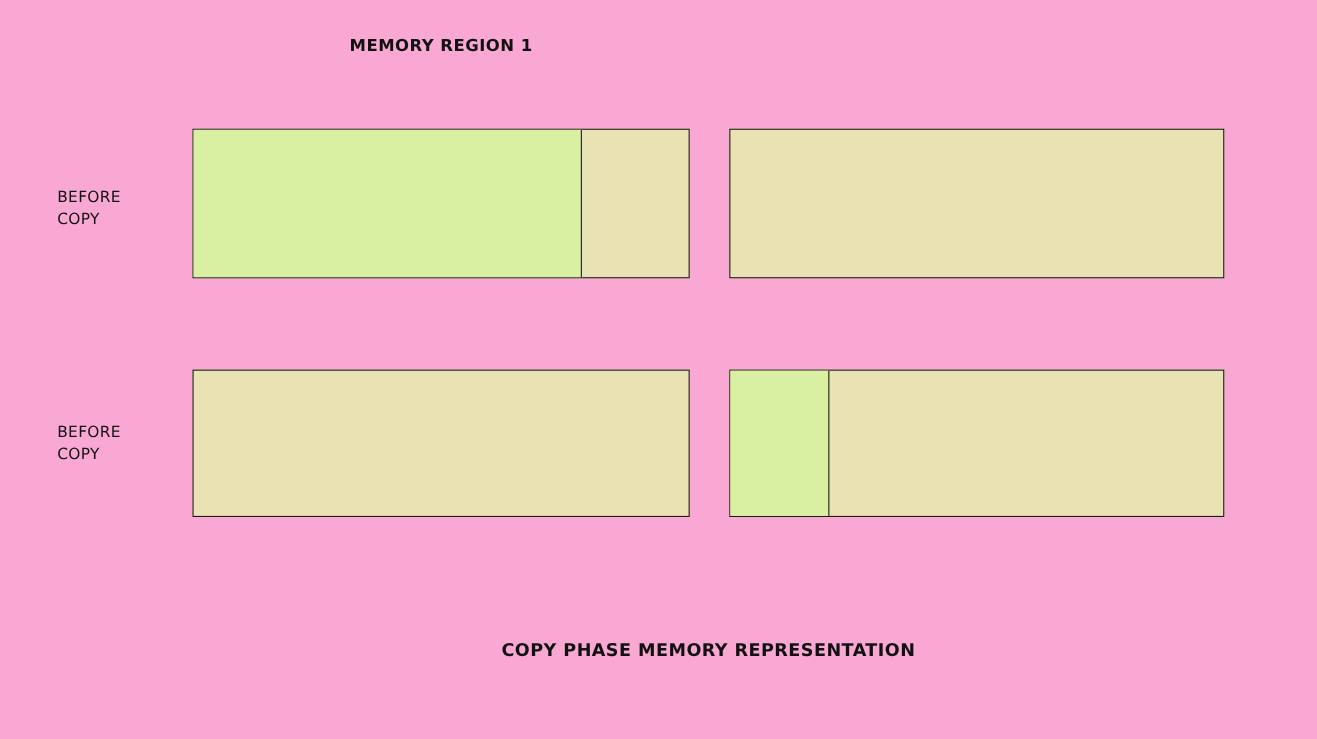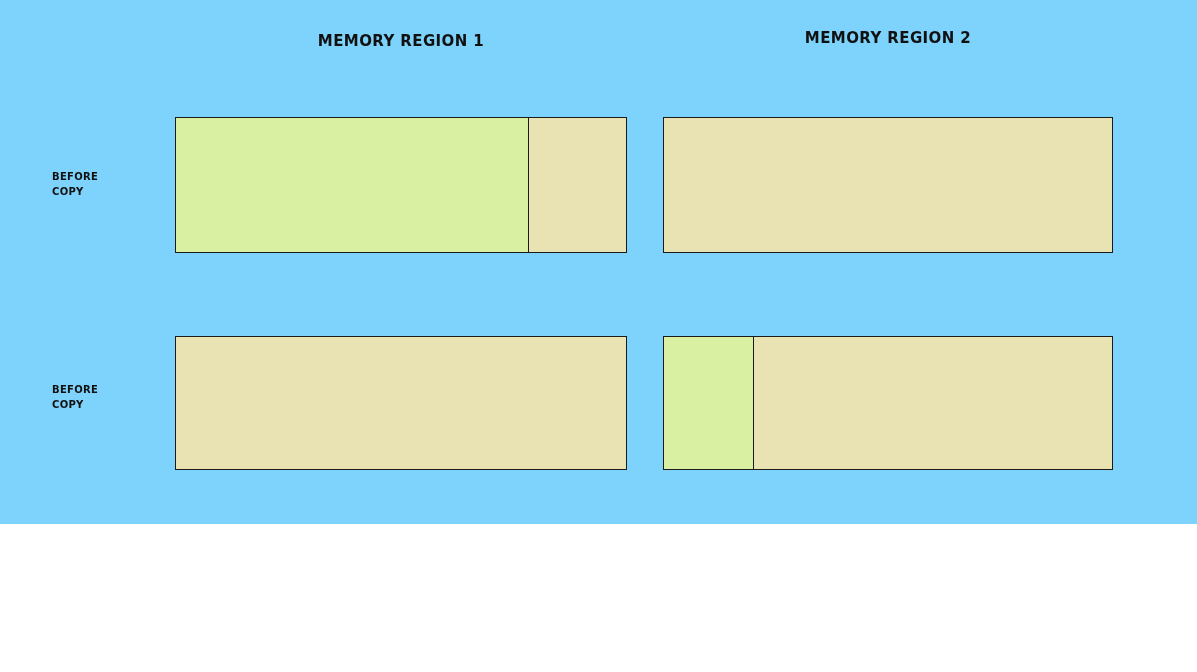--- a/index.html
+++ b/index.html
@@ -4,40 +4,40 @@
 <style>
   * { margin: 0; padding: 0; box-sizing: border-box; }
   html, body { background: #ffffff; }
   body {
     font-family: "DejaVu Sans", "Liberation Sans", sans-serif;
     color: #111;
   }
   .canvas {
     position: relative;
     width: 1197px;
-    height: 524px;
-    background: #7dd3fc;
+    height: 672px;
+    background: #f9a8d4;
     overflow: hidden;
   }
   .col-title {
     position: absolute;
     top: 32px;
     font-weight: bold;
     font-size: 15px;
     letter-spacing: 0.4px;
     text-align: center;
     color: #111;
   }
   .col-title.c1 { left: 175px; width: 452px; }
   .col-title.c2 { left: 663px; width: 450px; top: 29px; }
   .row-label {
     position: absolute;
     left: 52px;
-    font-weight: bold;
-    font-size: 10px;
+    font-weight: normal;
+    font-size: 14px;
     line-height: 1.45;
     letter-spacing: 0.3px;
     color: #111;
   }
   .row-label.r1 { top: 170px; }
   .row-label.r2 { top: 383px; }
   .bar {
     position: absolute;
     background: var(--free-fill, #e9e2b3);
     border: 1.5px solid var(--border-col, #1b1b1b);
@@ -65,21 +65,20 @@
     color: #111;
   }
 </style>
 </head>
 <body>
 
 <div class="canvas">
 
   <div class="col-title c1">MEMORY REGION 1</div>
 
-  <div class="col-title c2">MEMORY REGION 2</div>
 
   <div class="row-label r1">
     <div>BEFORE</div>
     <div>COPY</div>
   </div>
 
   <div class="row-label r2">
     <div>BEFORE</div>
     <div>COPY</div>
   </div>
@@ -93,14 +92,15 @@
   </div>
 
   <div class="bar b3">
     
   </div>
 
   <div class="bar b4">
     <div class="seg" style="width: 20%;"></div>
   </div>
 
+  <div class="caption">COPY PHASE MEMORY REPRESENTATION</div>
 
 </div>
 
 </body></html>

